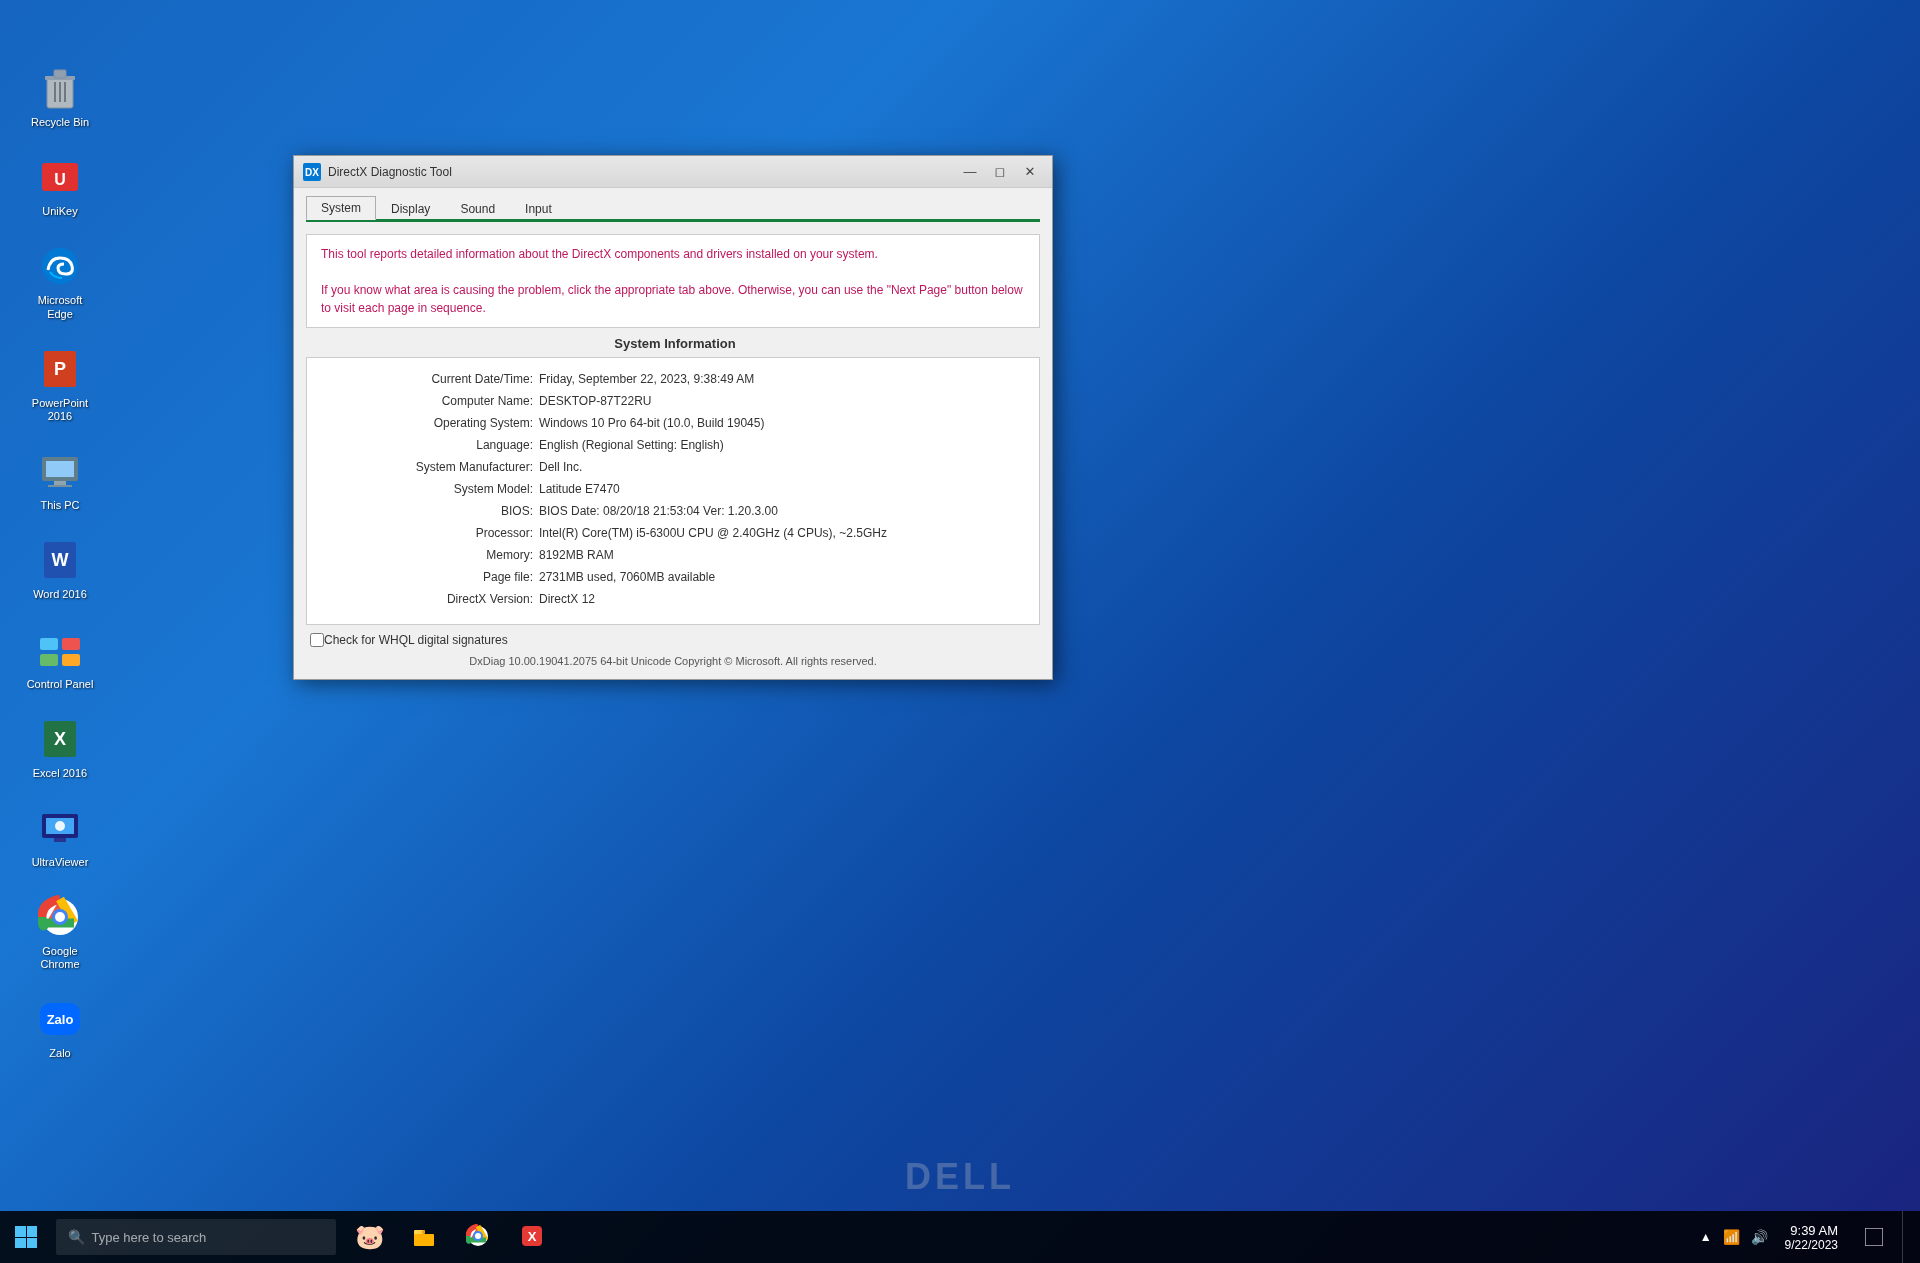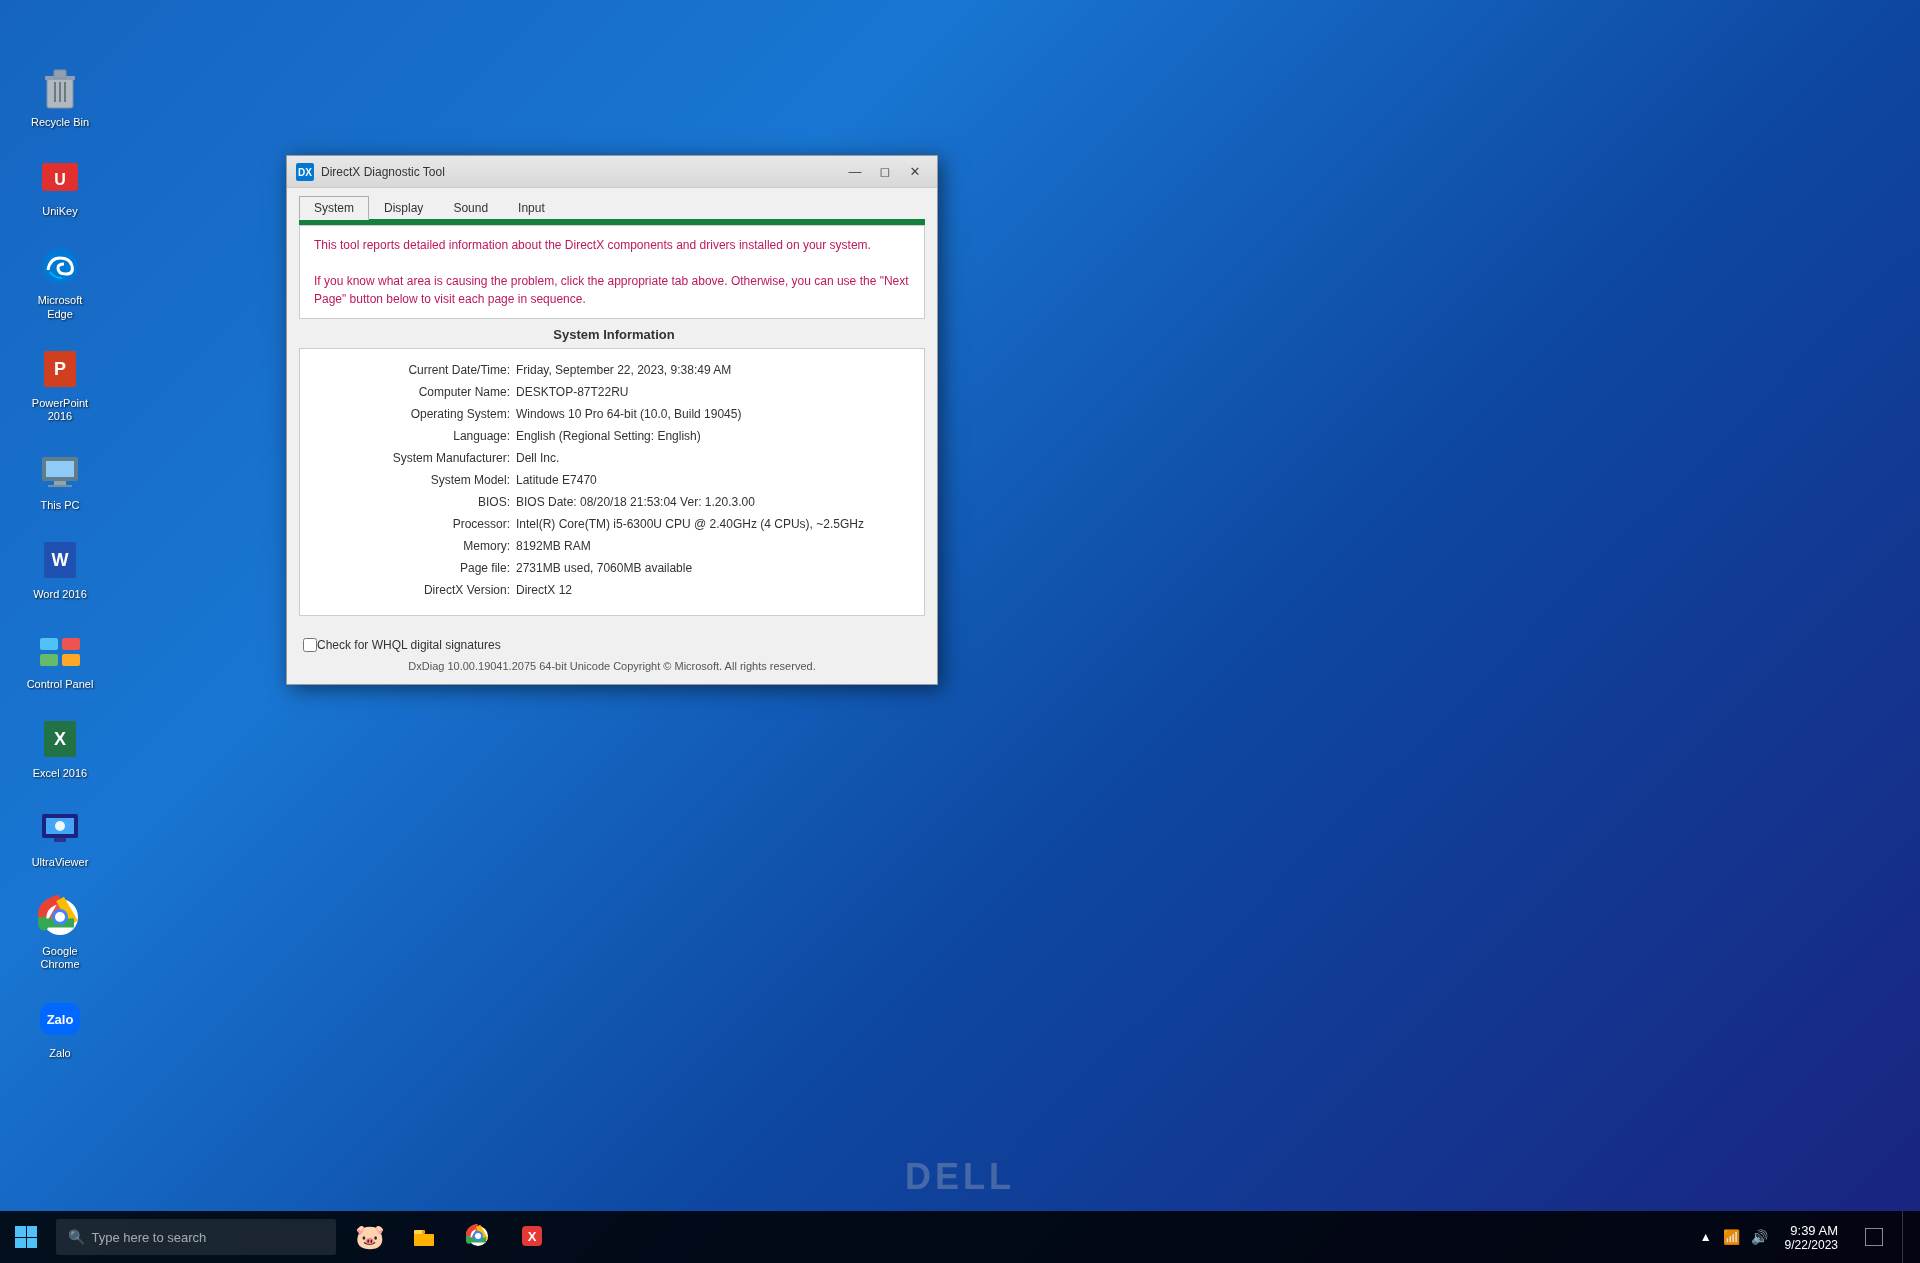--- a/index.html
+++ b/index.html
@@ -168,22 +168,22 @@
       justify-content: center;
       cursor: pointer;
       color: white;
       font-size: 16px;
     }
 
     
     .dxdiag-window {
       position: absolute;
       top: 155px;
-      left: 286px;
-      width: 652px;
+      left: 293px;
+      width: 760px;
       background: #f0f0f0;
       border: 1px solid #999;
       box-shadow: 4px 4px 20px rgba(0,0,0,0.5);
       z-index: 50;
     }
 
     .window-titlebar {
       background: linear-gradient(to bottom, #e8e8e8, #d8d8d8);
       height: 32px;
       display: flex;
@@ -228,22 +228,23 @@
 
     
     .window-content {
       padding: 8px 12px;
       background: #f0f0f0;
     }
 
     
     .tabs-bar {
       display: flex;
-      border-bottom: 6px solid #15803d;
-      margin-bottom: 0;
+      border-bottom: 3px solid #15803d;
+      margin-bottom: 12px;
+      align-items: center;
     }
 
     .tab {
       padding: 4px 14px;
       font-size: 12px;
       cursor: pointer;
       border: 1px solid transparent;
       border-bottom: none;
       margin-bottom: -1px;
       background: transparent;
@@ -274,22 +275,22 @@
       color: #333;
       margin: 8px 0 6px 0;
       padding-left: 4px;
       text-align: center;
     }
 
     
     .data-area {
       background: white;
       border: 1px solid #ccc;
-      padding: 12px 16px;
-      margin-bottom: 22px;
+      padding: 12px 32px;
+      margin-bottom: 8px;
       font-size: 12px;
     }
 
     .data-row {
       display: flex;
       margin-bottom: 4px;
       line-height: 1.5;
     }
 
     .data-label {

